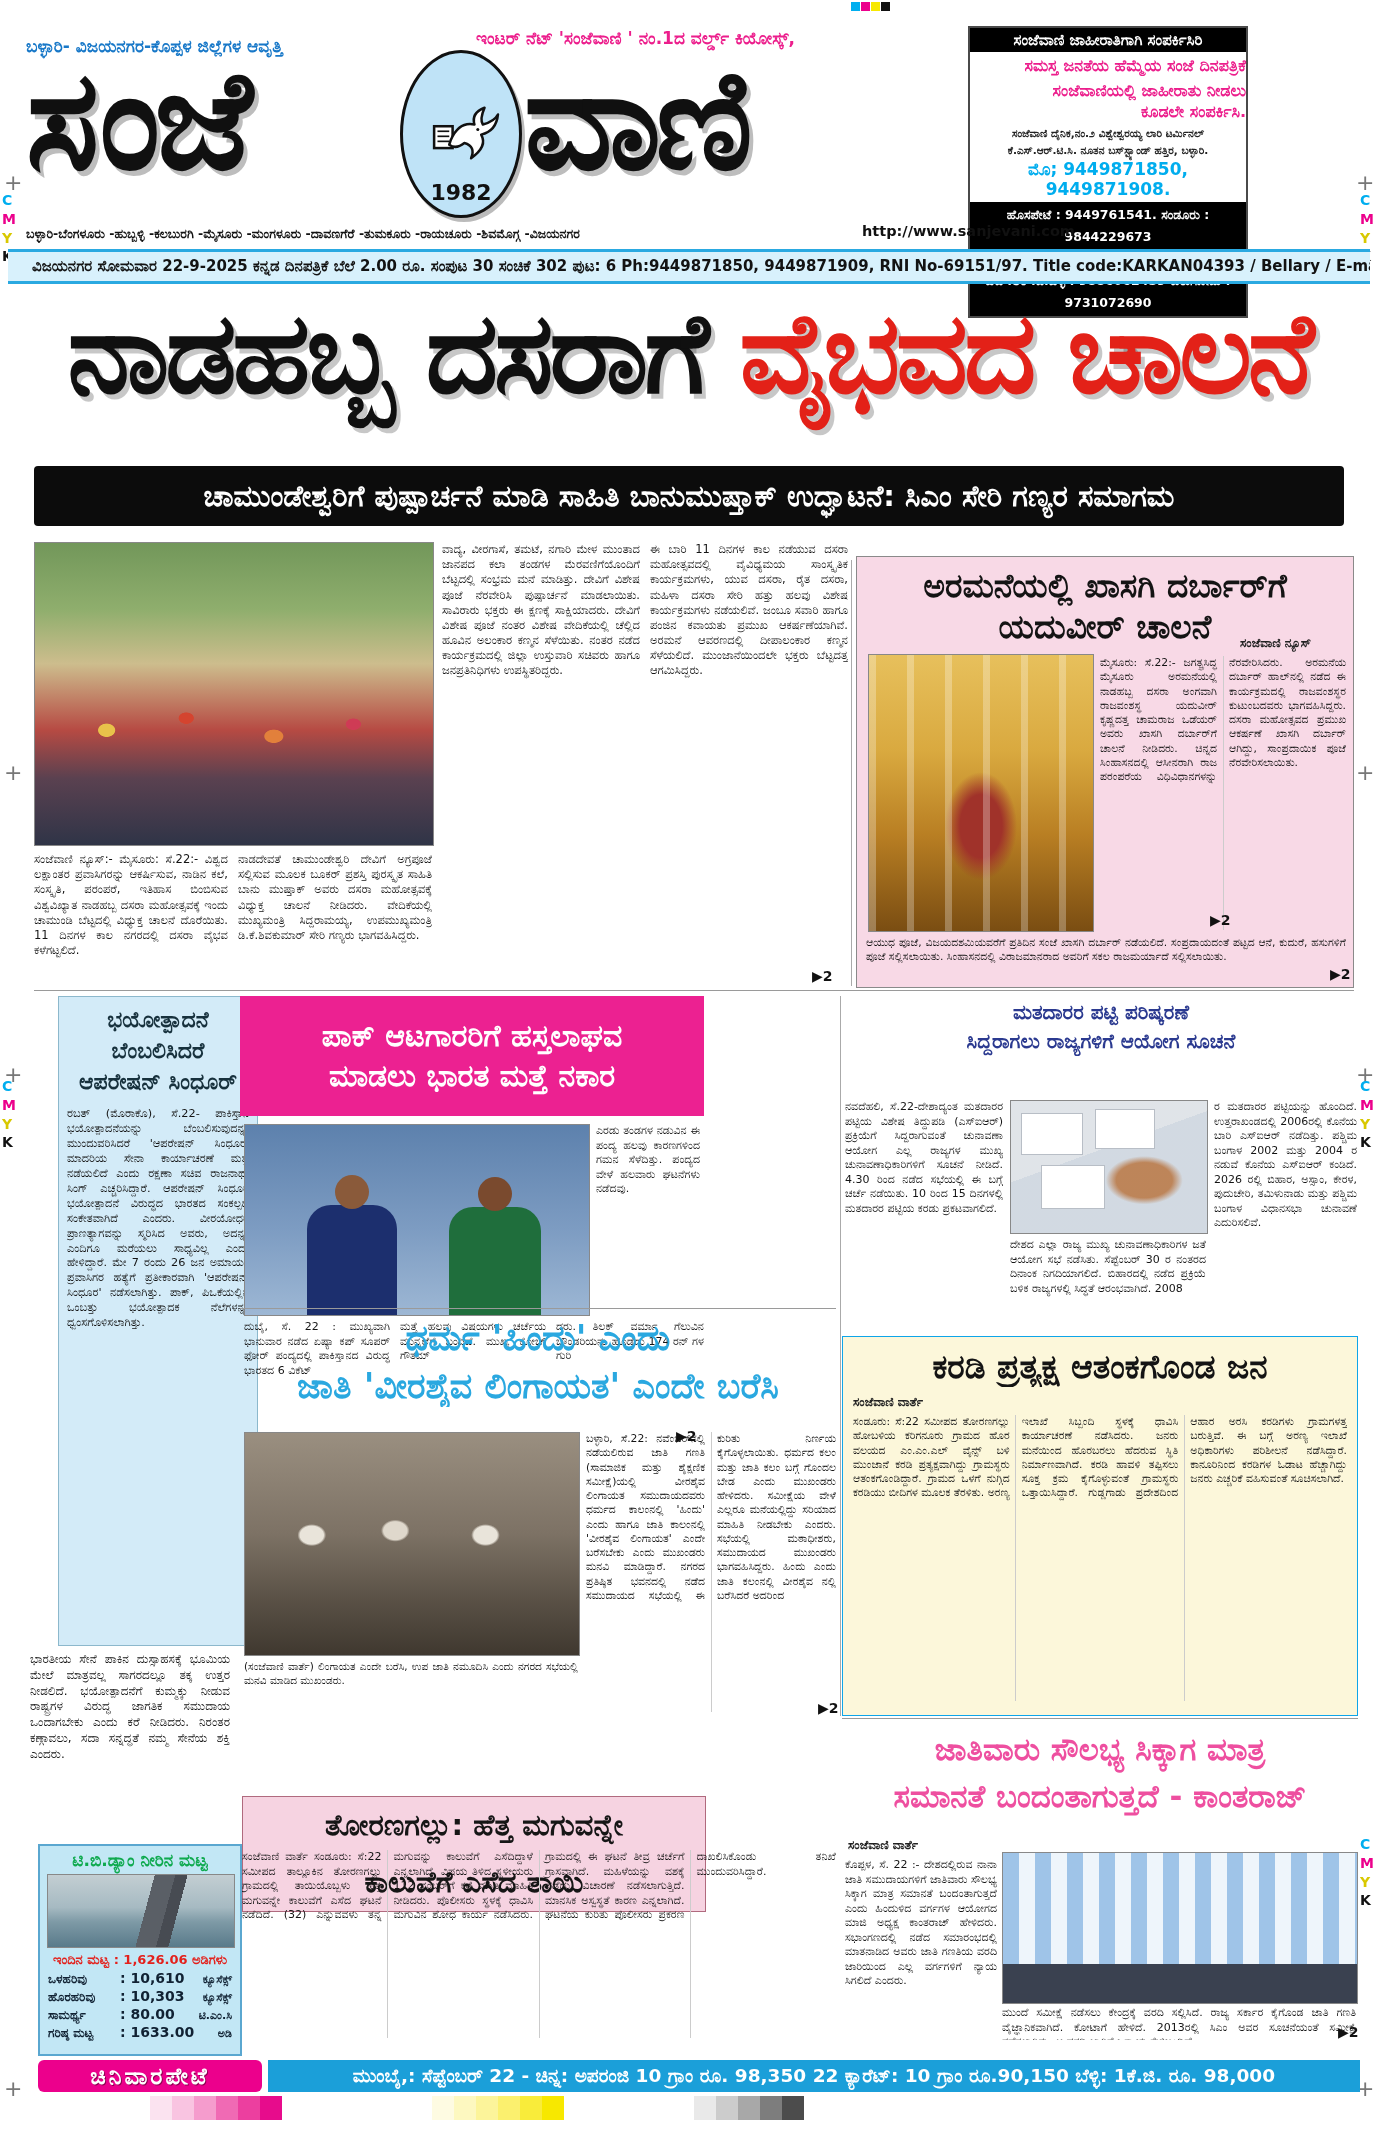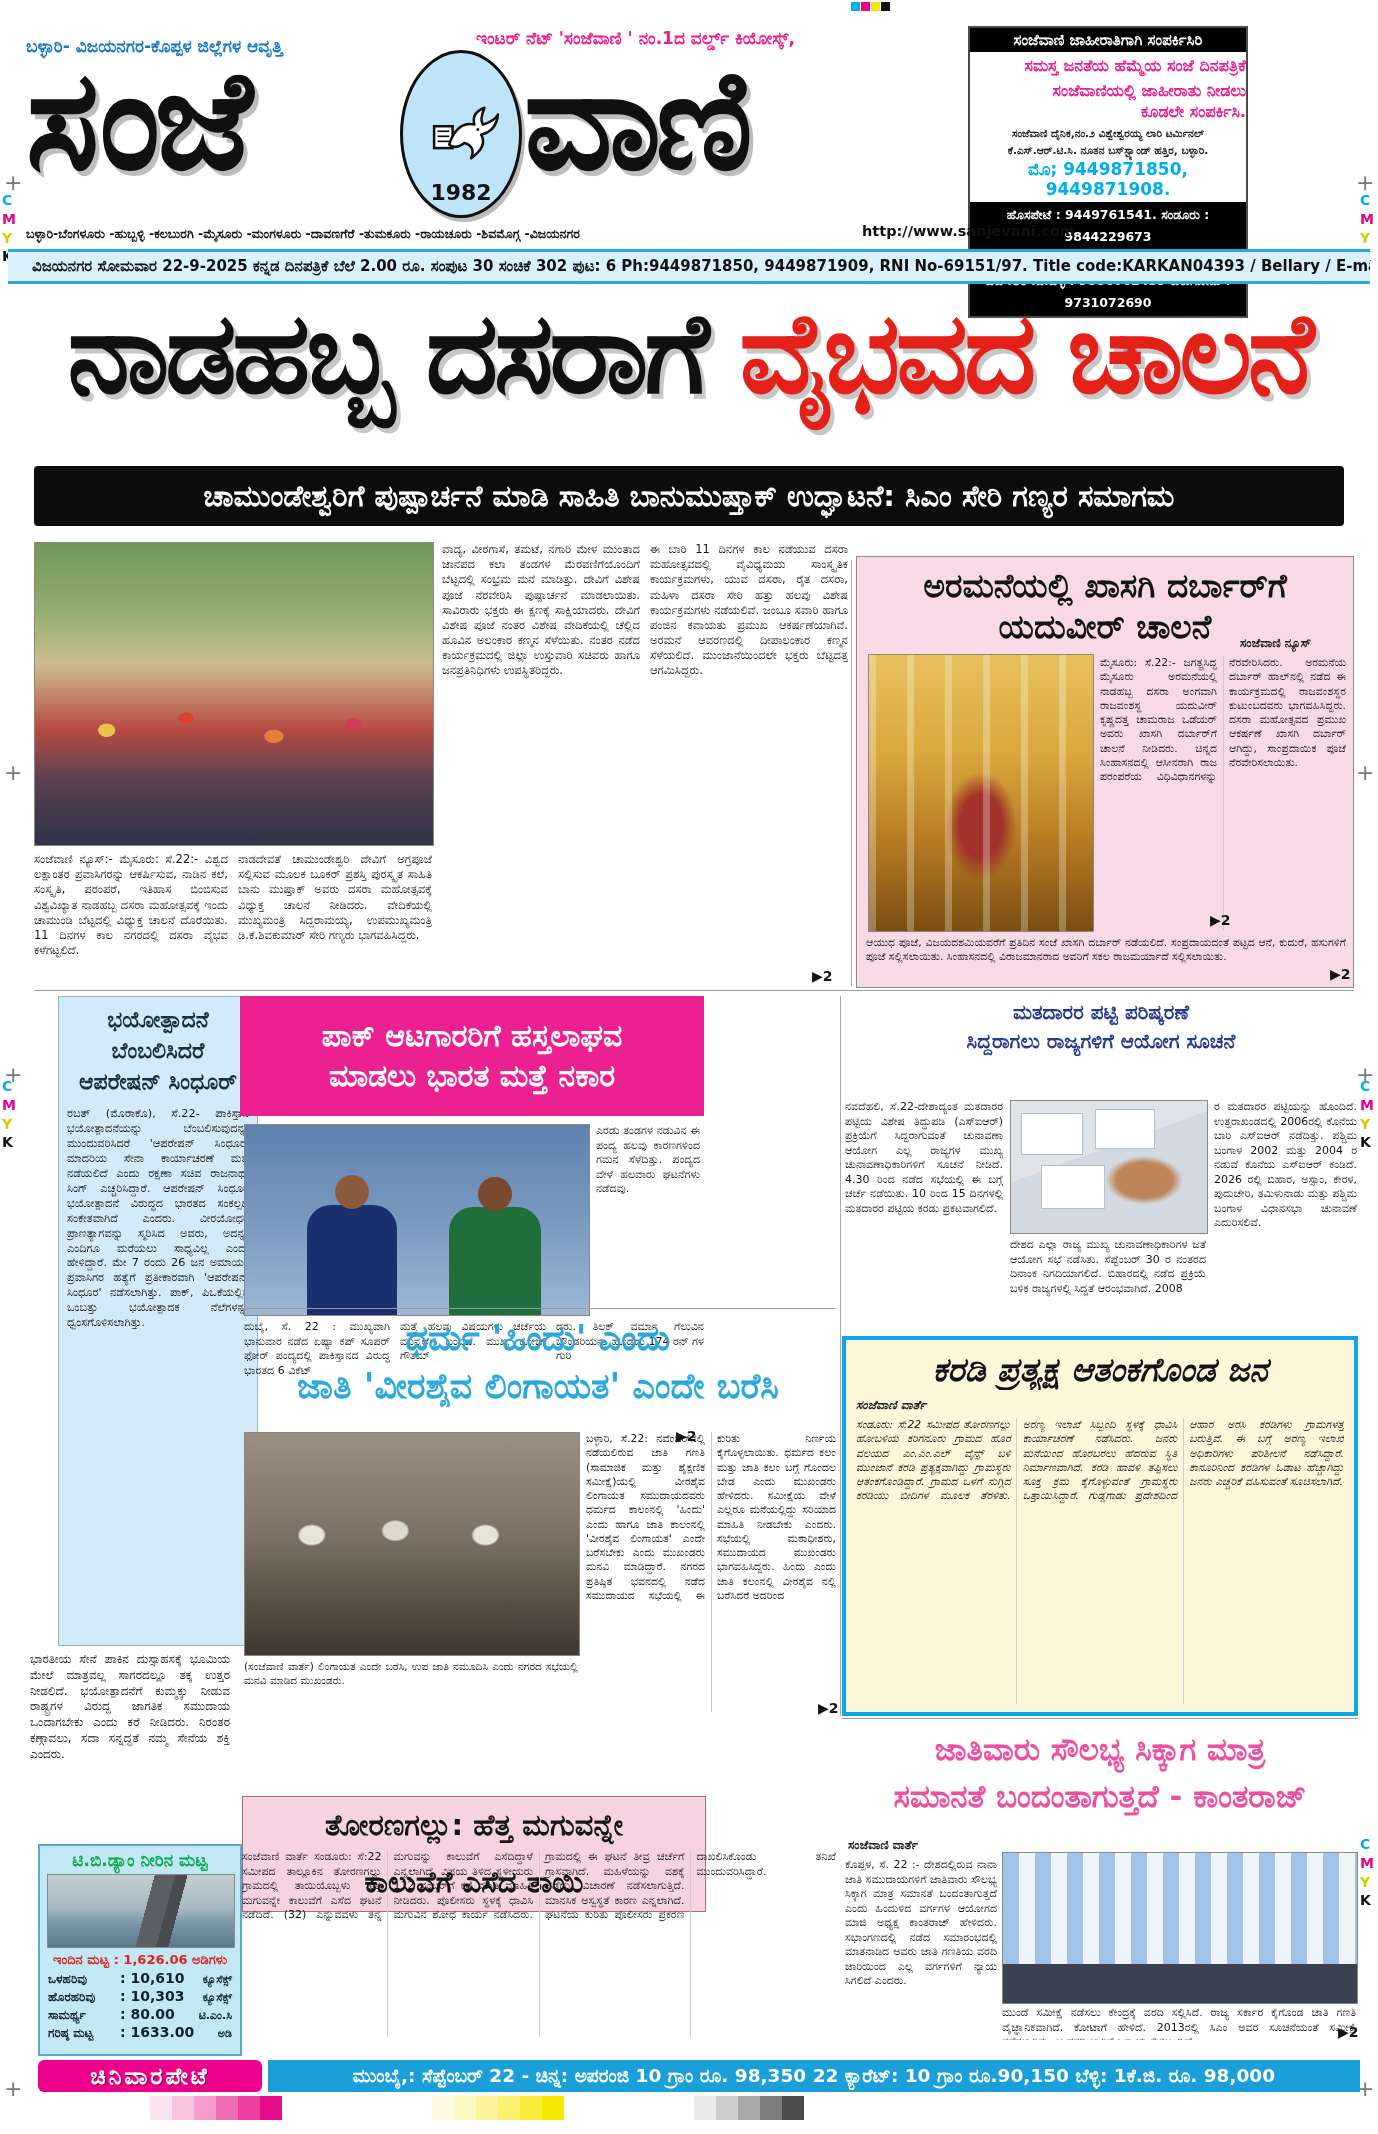--- a/index.html
+++ b/index.html
@@ -43,21 +43,21 @@
   .h-crick{background:#ec2191;color:#fff;font-weight:bold;font-size:30px;text-align:center;
            display:flex;flex-direction:column;justify-content:center;line-height:1.35;}
   .h-vote{color:#2b3a90;font-weight:bold;font-size:20px;text-align:center;line-height:1.45;white-space:nowrap;overflow:hidden;}
   .h-dhar{color:#2aa8e0;font-weight:bold;font-size:35px;text-align:center;white-space:nowrap;overflow:hidden;}
   .h-bear{font-weight:bold;font-size:33px;color:#141414;text-align:center;white-space:nowrap;overflow:hidden;}
   .h-tora{background:#f6d3e1;border:1px solid #b06a7e;color:#161616;font-weight:bold;font-size:29px;text-align:center;
           display:flex;flex-direction:column;justify-content:center;line-height:1.4;}
   .h-kant{color:#ee4fa0;font-weight:bold;font-size:31px;text-align:center;line-height:1.5;white-space:nowrap;overflow:hidden;}
   .box-pink{background:#f8d9e6;border:1.5px solid #8a8a8a;}
   .box-blue{background:#d3ebf8;border:1px solid #8cb8cc;}
-  .box-cream{background:#fcf7da;border:4px solid #0ea5e9;font-style:italic;}
+  .box-cream{background:#fcf7da;border:1px solid #0ea5e9;}
   .c2{column-count:2;column-gap:12px;column-rule:1px solid #ccc;}
   .c3{column-count:3;column-gap:12px;column-rule:1px solid #ccc;}
   .c4{column-count:4;column-gap:12px;column-rule:1px solid #ccc;}
   
   .ph{border:1px solid #888;overflow:hidden;position:absolute;}
   .ph-main{background:
      radial-gradient(18px 14px at 18% 62%, #e8c24a 0 45%, transparent 50%),
      radial-gradient(16px 12px at 38% 58%, #d4442f 0 45%, transparent 50%),
      radial-gradient(20px 14px at 60% 64%, #e2803b 0 45%, transparent 50%),
      radial-gradient(16px 12px at 80% 60%, #cf3b55 0 45%, transparent 50%),

